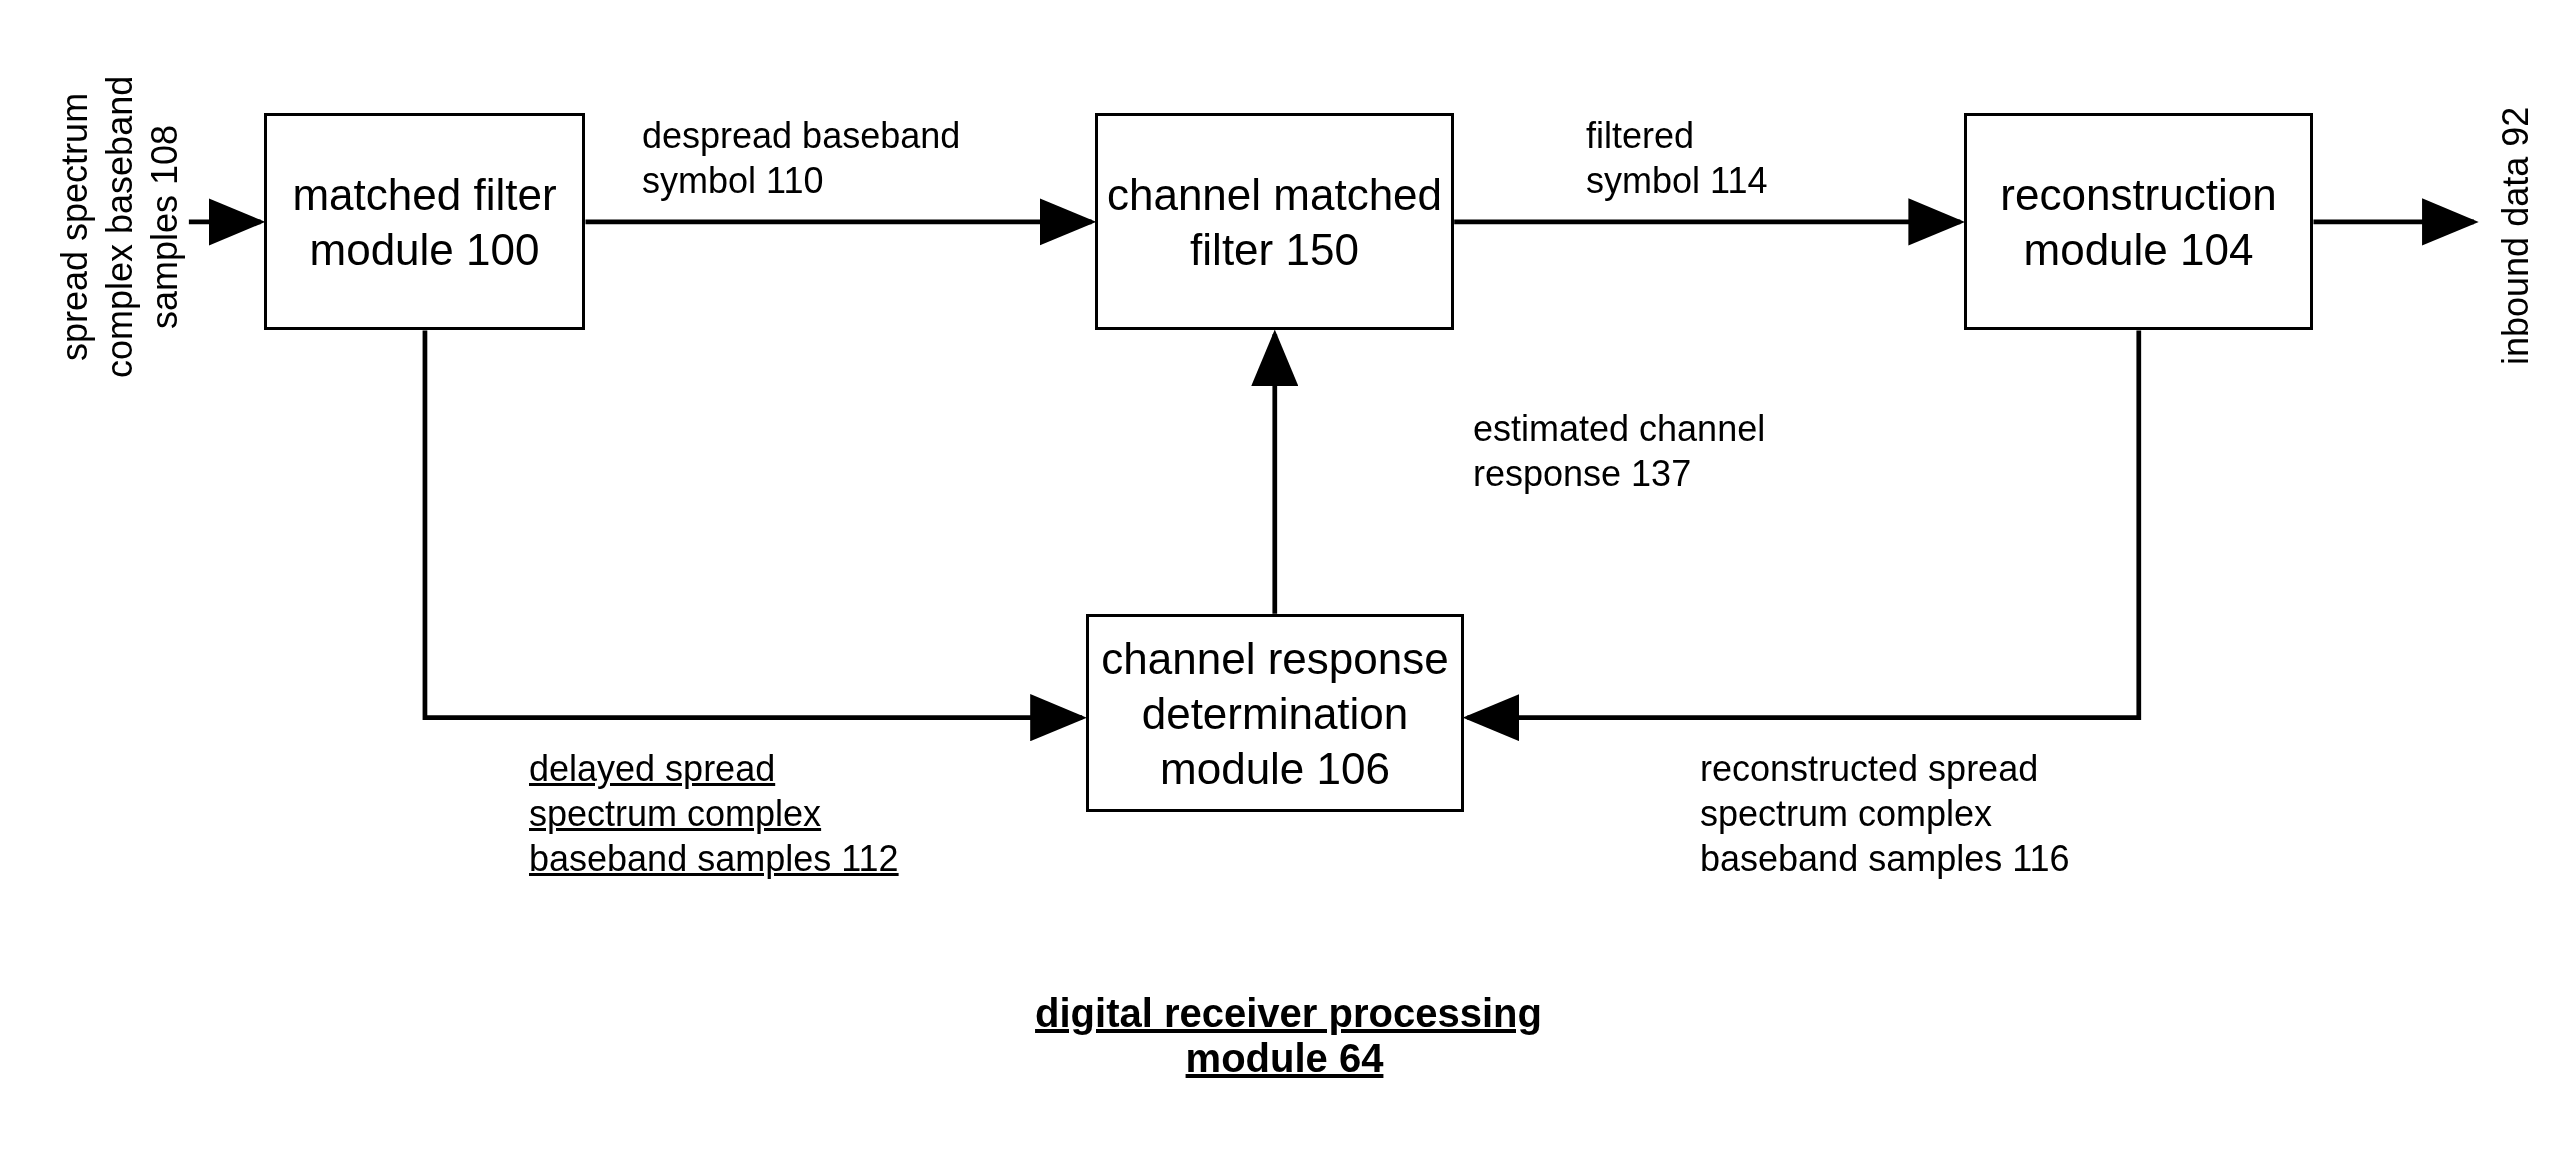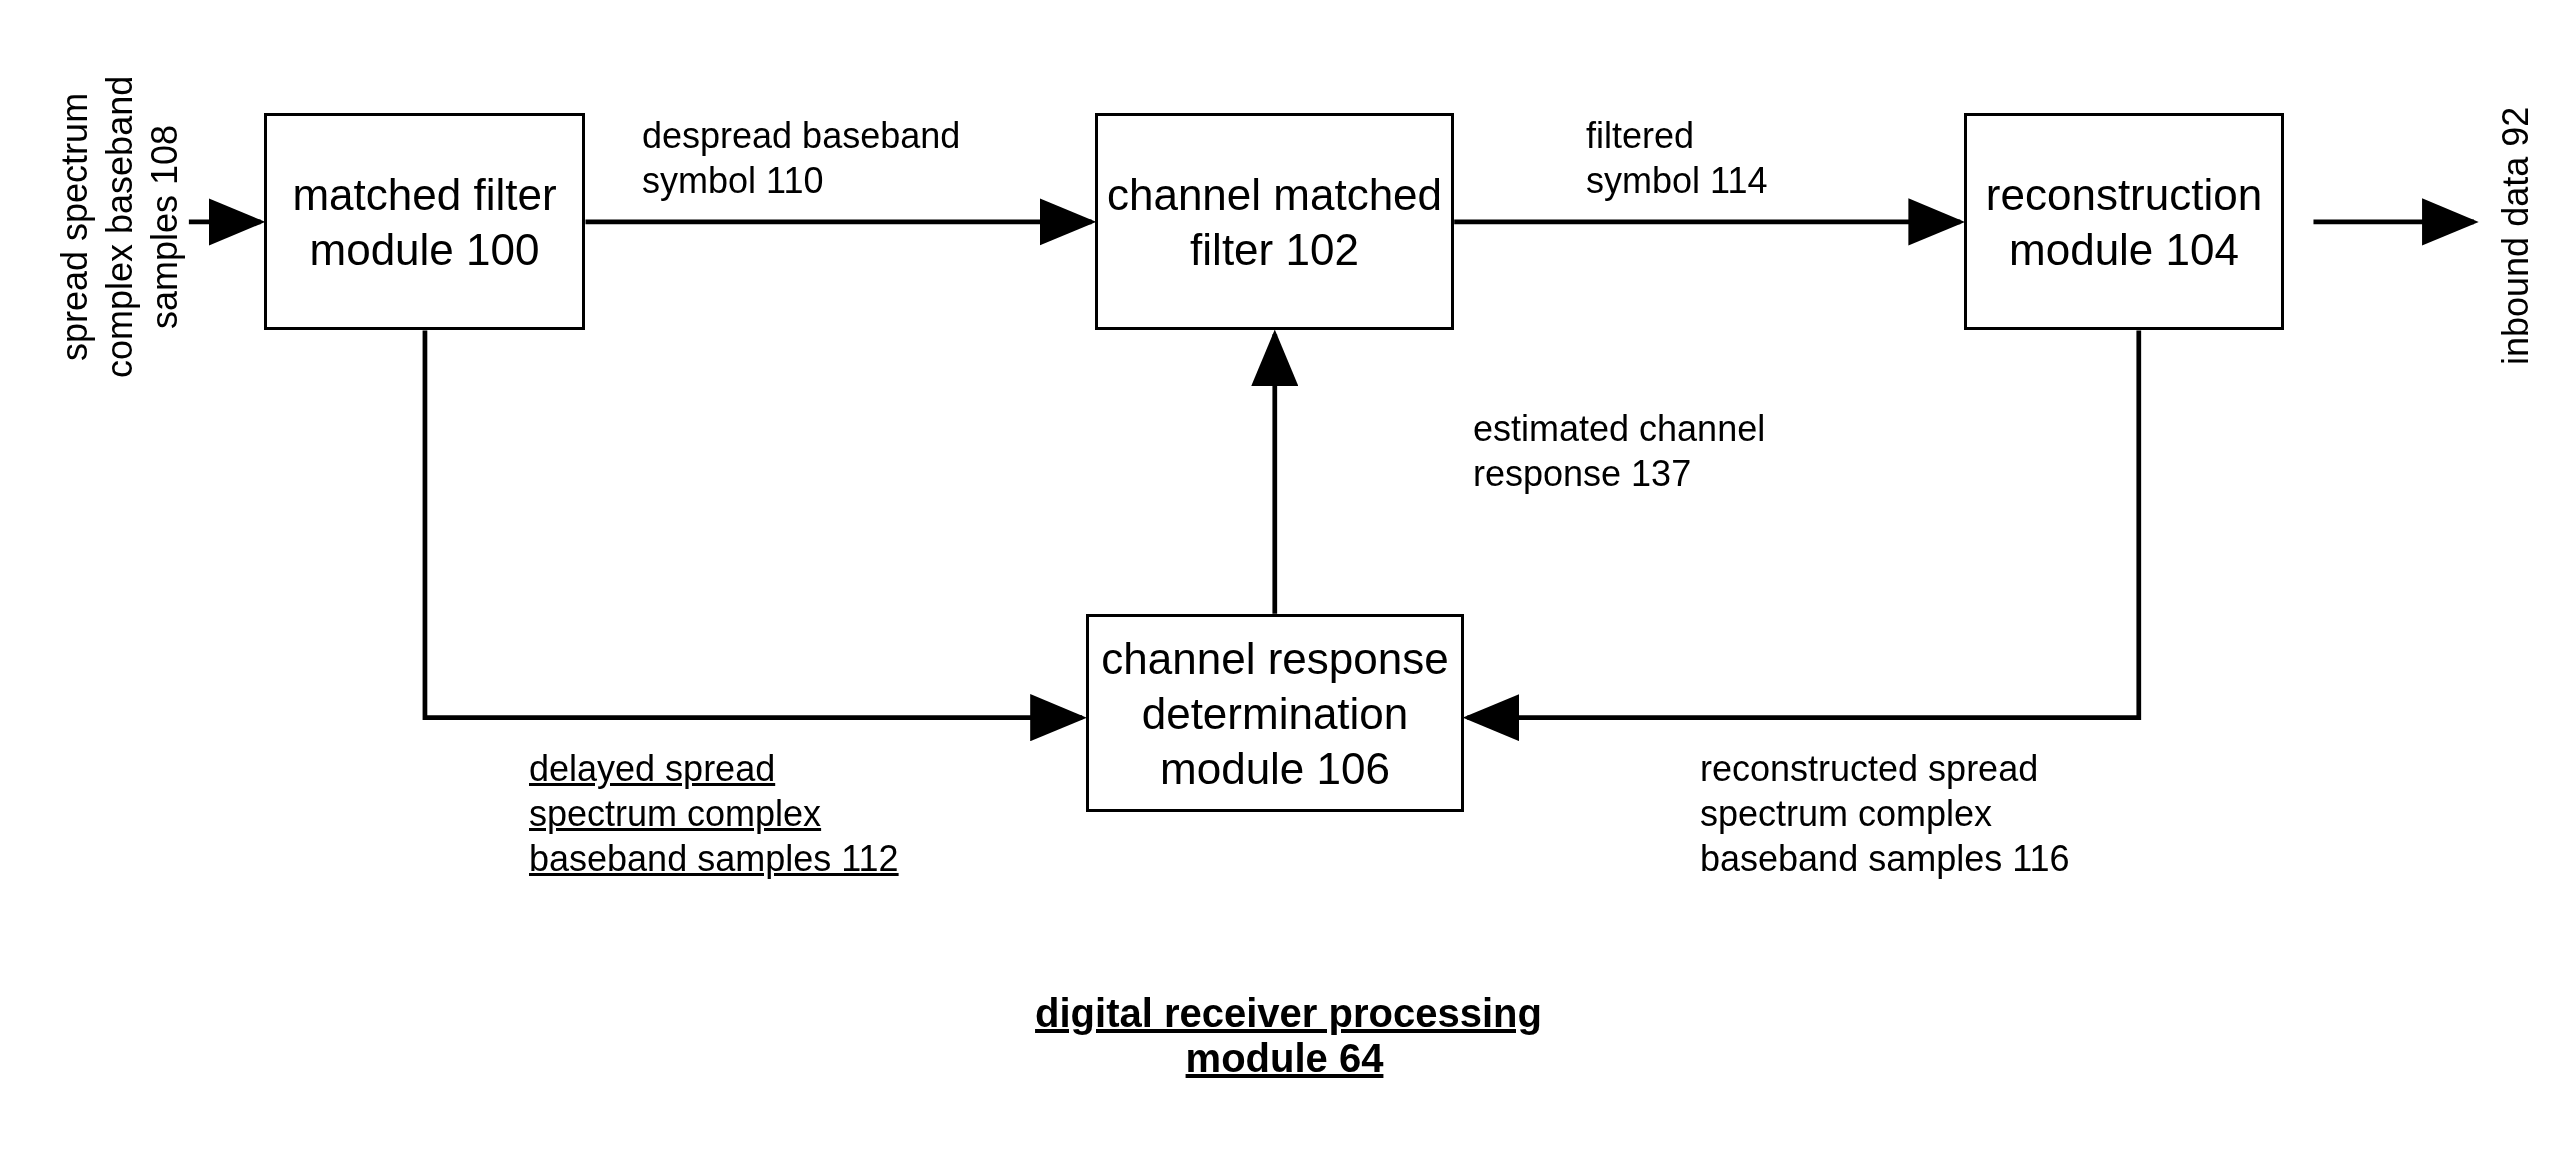--- a/index.html
+++ b/index.html
@@ -64,24 +64,24 @@
   <span style="white-space:pre;">inbound data 92</span>
 </div>
 
 <div class="box" style="left:264px; top:113px; width:321px; height:217px;">
   <span style="white-space:pre;">matched filter
 module 100</span>
 </div>
 
 <div class="box" style="left:1095px; top:113px; width:359px; height:217px;">
   <span style="white-space:pre;">channel matched
-filter 102</span>
+filter 150</span>
 </div>
 
-<div class="box" style="left:1964px; top:113px; width:320px; height:217px;">
+<div class="box" style="left:1964px; top:113px; width:349px; height:217px;">
   <span style="white-space:pre;">reconstruction
 module 104</span>
 </div>
 
 <div class="box" style="left:1086px; top:614px; width:378px; height:198px;">
   <span style="white-space:pre;">channel response
 determination
 module 106</span>
 </div>
 

